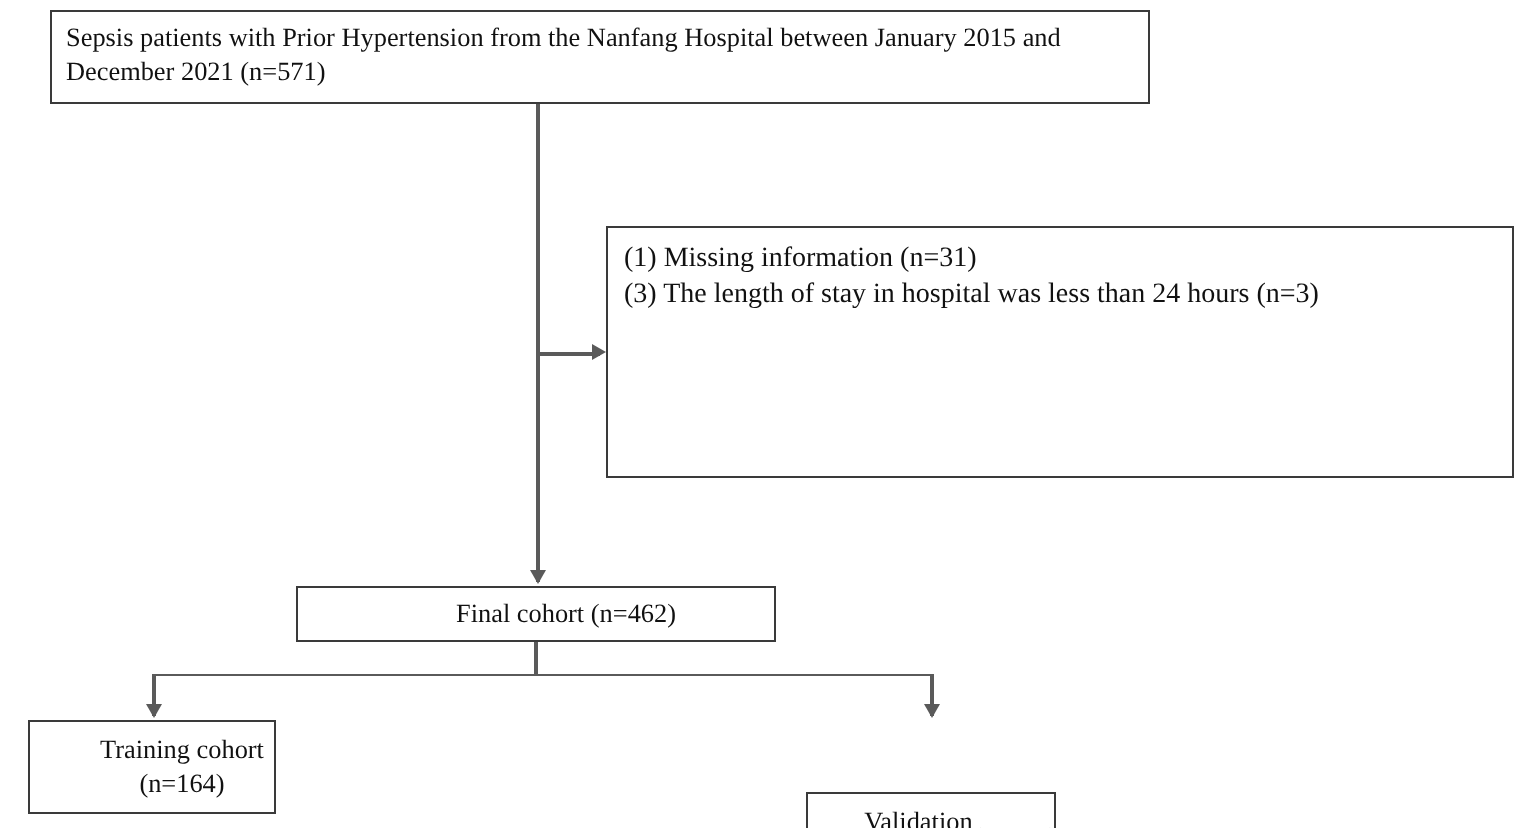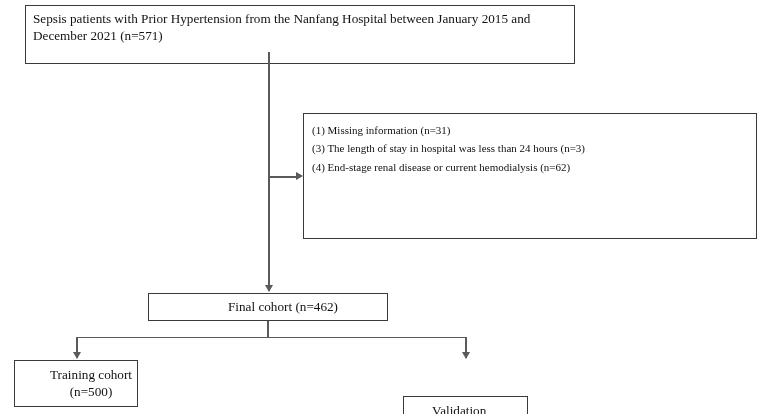--- a/index.html
+++ b/index.html
@@ -27,36 +27,36 @@
     color: #111111;
     font-size: 13.2px;
     line-height: 16.6px;
     padding-left: 30px;
   }
   
   #box-source {
     left: 25px;
     top: 5px;
     width: 550px;
-    height: 59px;
+    height: 47px;
     padding: 5px 7px 0 7px;
     text-align: left;
   }
   
   #box-exclusions {
     left: 303px;
     top: 113px;
     width: 454px;
     height: 126px;
     padding: 7px 6px 0 8px;
     text-align: left;
   }
   #box-exclusions .excl-line {
     white-space: nowrap;
-    font-size: 11px;
+    font-size: 14px;
     line-height: 18.4px;
   }
   
   #box-final {
     left: 148px;
     top: 293px;
     width: 240px;
     height: 28px;
     display: flex;
     align-items: center;
@@ -166,37 +166,36 @@
   </div>
 
   <div class="conn v-line" id="trunk-main"></div>
   <div class="conn h-line" id="branch-exclusions"></div>
   <div class="arrow-right" id="arrow-exclusions"></div>
   <div class="arrow-down" id="arrow-final"></div>
 
   <div class="box" id="box-exclusions">
     <div class="excl-line">(1) Missing information (n=31)</div>
     <div class="excl-line">(3) The length of stay in hospital was less than 24 hours (n=3)</div>
-    <div class="excl-line">(4) End-stage renal disease or current hemodialysis (n=62)</div>
   </div>
 
   <div class="box" id="box-final">
     <span>Final cohort (n=462)</span>
   </div>
 
   <div class="conn v-line" id="trunk-split"></div>
   <div class="conn h-line" id="bar-split"></div>
   <div class="conn v-line" id="drop-training"></div>
   <div class="conn v-line" id="drop-validation"></div>
   <div class="arrow-down" id="arrow-training"></div>
   <div class="arrow-down" id="arrow-validation"></div>
 
   <div class="box" id="box-training">
     <span class="cohort-line">Training cohort</span>
-    <span class="cohort-line">(n=500)</span>
+    <span class="cohort-line">(n=164)</span>
   </div>
 
   <div class="box" id="box-validation">
     <span class="cohort-line">Validation cohort</span>
     <span class="cohort-line">(n=195)</span>
   </div>
 
 </div>
 
 </body></html>

